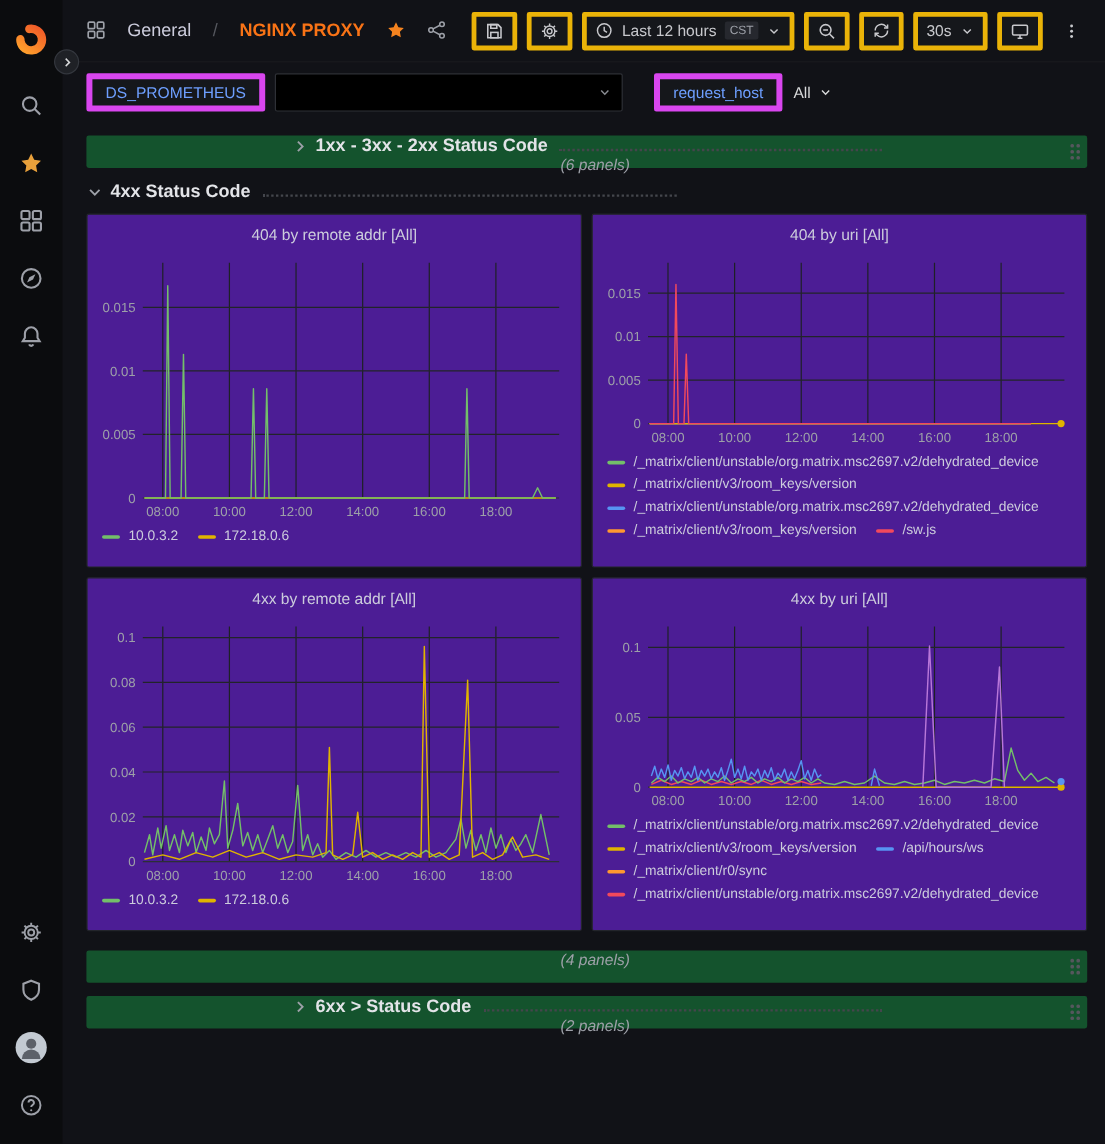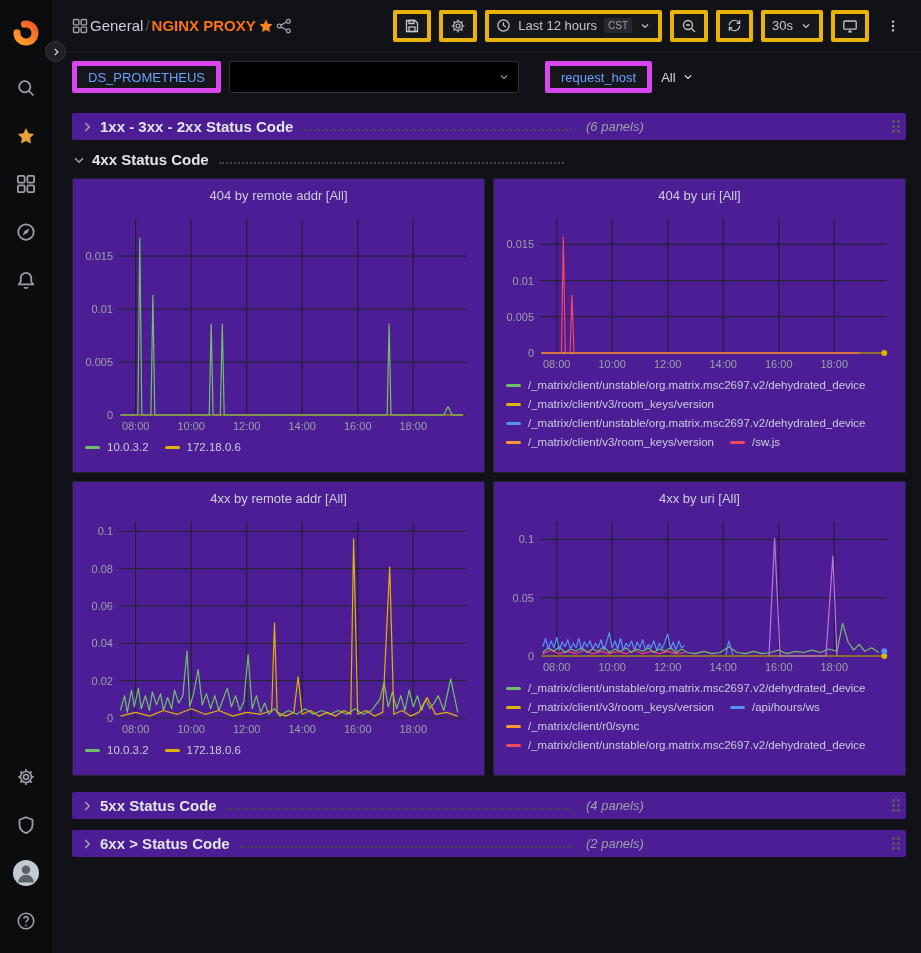--- a/index.html
+++ b/index.html
@@ -17,21 +17,21 @@
   .avatar-circle{width:26px;height:26px;border-radius:50%;background:#c3cad2;
     display:flex;align-items:center;justify-content:center;overflow:hidden;}
   .expand-btn{position:absolute;left:45px;top:41px;width:21px;height:21px;border-radius:50%;
     background:#1f2126;border:1px solid #34373e;color:#d8d9da;display:flex;align-items:center;
     justify-content:center;z-index:9;cursor:pointer;font-size:11px;}
 
   
   .main{position:absolute;left:52px;top:0;width:869px;height:953px;}
   .topbar{height:52px;display:flex;align-items:center;justify-content:space-between;
     padding:0 12px 0 20px;border-bottom:1px solid #191b1f;}
-  .crumbs{display:flex;align-items:center;gap:2px;font-size:15px;}
+  .crumbs{display:flex;align-items:flex-start;gap:18px;font-size:15px;}
   .crumb-section{color:#ccccdc;cursor:pointer;}
   .crumb-sep{color:#55575e;}
   .crumb-title{color:#f97316;font-weight:600;cursor:pointer;}
   .crumb-icon{color:#9da0a8;}
   .icon-btn-plain{color:#9da0a8;cursor:pointer;display:flex;align-items:center;}
   .actions{display:flex;align-items:center;gap:8px;}
   .tb-btn{height:32px;min-width:32px;padding:0 7px;border:4px solid #eab308;background:#15171b;
     border-radius:2px;display:flex;align-items:center;justify-content:center;gap:7px;
     color:#c7c8cc;font-size:13px;cursor:pointer;}
   .tb-btn.noborder{border:none;background:transparent;}
@@ -45,21 +45,21 @@
   .black-select{width:290px;height:32px;background:#000;border:1px solid #2e3036;border-radius:2px;
     margin-left:4px;display:flex;align-items:center;justify-content:flex-end;padding-right:8px;
     color:#8a8d93;cursor:pointer;}
   .host-group{display:flex;margin-left:22px;}
   .host-value{height:32px;display:flex;align-items:center;gap:6px;padding:0 9px;color:#d8d9da;
     font-size:13px;cursor:pointer;}
 
   
   .dash{padding:4px 15px 0 20px;}
   .row-head{display:flex;align-items:center;position:relative;color:#d8d9da;cursor:pointer;}
-  .row-collapsed{background:#4c1d95;border-radius:2px;height:27px;margin:7px 0 11px;padding:0 8px;}
+  .row-collapsed{background:#14532d;border-radius:2px;height:27px;margin:7px 0 11px;padding:0 8px;flex-direction:column;}
   .row-expanded{margin:2px 0 10px;padding:0 8px 0 0;}
   .row-lead{display:flex;align-items:center;flex:0 0 auto;width:492px;min-width:0;}
   .row-chevron{color:#9da0a8;flex:none;display:flex;}
   .row-title{font-size:15px;font-weight:700;color:#e3e4e8;white-space:nowrap;margin-left:6px;}
   .row-dots{flex:1;height:0;border-bottom:2px dotted #44464c;margin:6px 0 0 10px;}
   .row-count{font-size:13px;font-style:italic;color:#9da0a8;margin-left:14px;white-space:nowrap;}
   .drag-dots{position:absolute;right:6px;top:7px;width:8px;height:14px;cursor:grab;}
   .drag-dots i{display:block;width:2.5px;height:2.5px;border-radius:50%;background:#55575d;
     box-shadow:5px 0 0 #55575d,0 5px 0 #55575d,5px 5px 0 #55575d,0 10px 0 #55575d,5px 10px 0 #55575d;}
 
@@ -490,29 +490,20 @@
               <span class="lg-item">
                 <span class="lg-swatch" style="background: rgb(242, 73, 92);"></span>
                 <span>/_matrix/client/unstable/org.matrix.msc2697.v2/dehydrated_device</span>
               </span>
             </div>
         </div>
       </section>
     </div>
 
     <div class="row-head row-collapsed" style="margin-top:16px">
-      <div class="row-lead">
-        <span class="row-chevron">
-          <svg width="14" height="14" viewBox="0 0 16 16" fill="none" stroke="currentColor" stroke-width="1.8">
-              <path d="M6 3.5l4.5 4.5L6 12.5"></path>
-            </svg>
-        </span>
-        <span class="row-title">5xx Status Code</span>
-        <span class="row-dots"></span>
-      </div>
       <span class="row-count">(4 panels)</span>
       <span class="drag-dots">
           <i></i>
         </span>
     </div>
 
     <div class="row-head row-collapsed">
       <div class="row-lead">
         <span class="row-chevron">
           <svg width="14" height="14" viewBox="0 0 16 16" fill="none" stroke="currentColor" stroke-width="1.8">

